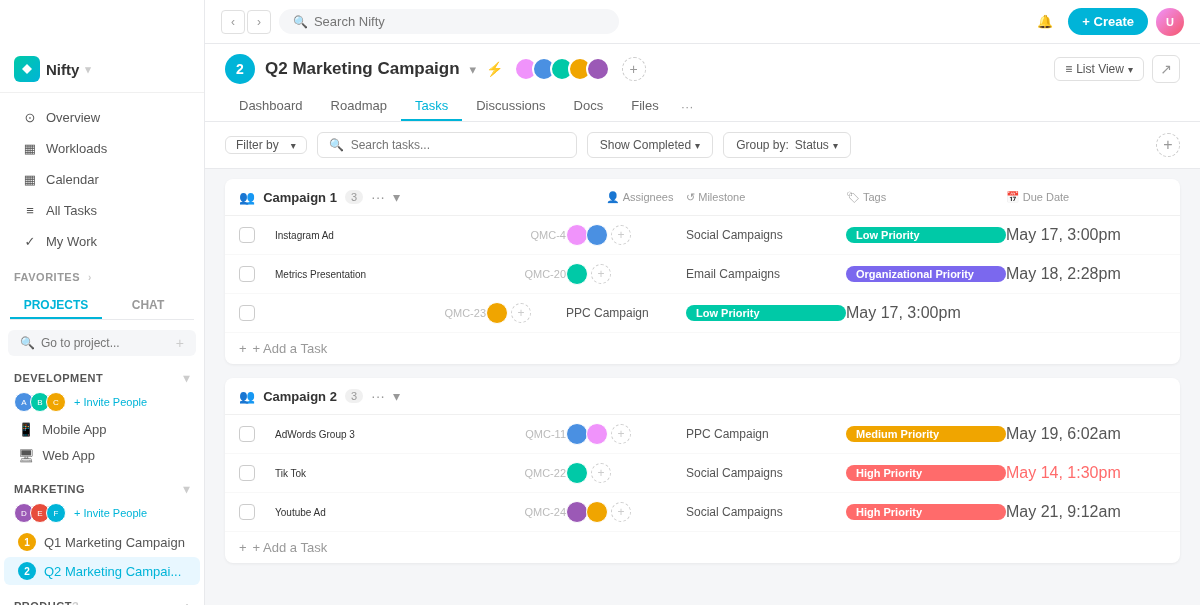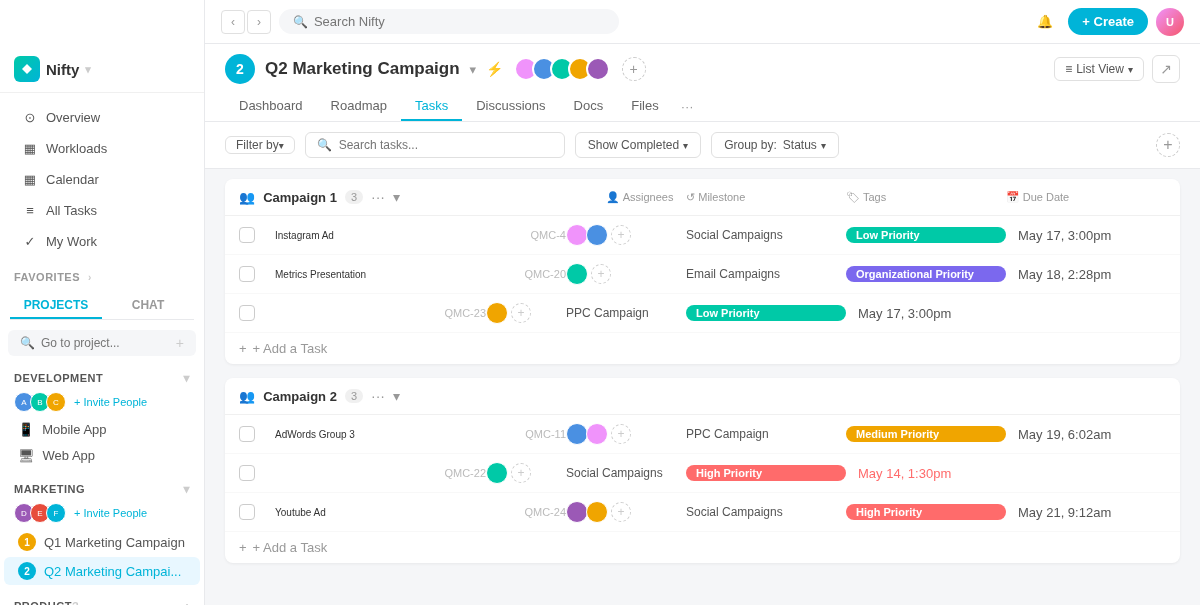--- a/index.html
+++ b/index.html
@@ -59,21 +59,21 @@
     .project-tabs { display: flex; align-items: center; gap: 0; }
     .proj-tab { padding: 6px 14px; font-size: 13px; color: #666; cursor: pointer; border-bottom: 2px solid transparent; }
     .proj-tab.active { color: #00b4d8; border-bottom: 2px solid #00b4d8; font-weight: 500; }
     .proj-tab-more { padding: 6px 8px; color: #999; cursor: pointer; }
     .view-controls { margin-left: auto; display: flex; align-items: center; gap: 8px; }
     .list-view-btn { display: flex; align-items: center; gap: 4px; padding: 4px 10px; border: 1px solid #e0e0e0; border-radius: 6px; font-size: 12px; color: #555; cursor: pointer; background: #fff; }
     .share-btn { width: 28px; height: 28px; border: 1px solid #e0e0e0; border-radius: 6px; display: flex; align-items: center; justify-content: center; color: #999; cursor: pointer; background: #fff; font-size: 14px; }
 
     
     .toolbar { display: flex; align-items: center; gap: 10px; padding: 10px 20px; background: #fff; border-bottom: 1px solid #e8e9ec; }
-    .filter-btn { display: flex; align-items: center; gap: 0; padding: 1px 10px; border: 1px solid #e0e0e0; border-radius: 6px; font-size: 12px; color: #555; cursor: pointer; background: #fff; }
+    .filter-btn { display: flex; align-items: center; gap: 12px; padding: 1px 10px; border: 1px solid #e0e0e0; border-radius: 6px; font-size: 12px; color: #555; cursor: pointer; background: #fff; }
     .search-tasks { display: flex; align-items: center; gap: 6px; padding: 5px 12px; border: 1px solid #e0e0e0; border-radius: 6px; background: #fff; flex: 1; max-width: 260px; }
     .search-tasks input { border: none; outline: none; font-size: 12px; color: #999; width: 100%; }
     .show-completed-btn { display: flex; align-items: center; gap: 4px; padding: 5px 12px; border: 1px solid #e0e0e0; border-radius: 6px; font-size: 12px; color: #555; cursor: pointer; background: #fff; }
     .groupby-btn { display: flex; align-items: center; gap: 4px; padding: 5px 12px; border: 1px solid #e0e0e0; border-radius: 6px; font-size: 12px; color: #555; cursor: pointer; background: #fff; }
     .add-col-btn { margin-left: auto; width: 24px; height: 24px; border-radius: 50%; border: 1px dashed #ccc; display: flex; align-items: center; justify-content: center; color: #999; cursor: pointer; font-size: 16px; }
 
     
     .task-content { flex: 1; overflow-y: auto; padding: 10px 20px; background: #f5f6f8; }
     .campaign-group { background: #fff; border-radius: 8px; margin-bottom: 14px; box-shadow: 0 1px 3px rgba(0,0,0,0.06); }
     .campaign-header { display: flex; align-items: center; gap: 8px; padding: 10px 14px; border-bottom: 1px solid #f0f0f0; }
@@ -89,21 +89,21 @@
     .task-assignees { display: flex; align-items: center; gap: 3px; }
     .task-av { width: 22px; height: 22px; border-radius: 50%; overflow: hidden; border: 1.5px solid #fff; margin-left: -5px; }
     .task-av:first-child { margin-left: 0; }
     .add-assignee { width: 20px; height: 20px; border-radius: 50%; border: 1px dashed #ccc; display: flex; align-items: center; justify-content: center; color: #ccc; font-size: 12px; cursor: pointer; }
     .milestone-text { font-size: 12px; color: #555; }
     .tag-badge { display: inline-block; border-radius: 12px; padding: 2px 10px; font-size: 11px; font-weight: 600; color: #fff; }
     .tag-low { background: #00c9a7; }
     .tag-org { background: #7b68ee; }
     .tag-medium { background: #f0a500; }
     .tag-high { background: #ff6b6b; }
-    .due-date { font-size: 13px; color: #555; padding-left: 12px; }
+    .due-date { font-size: 16px; color: #555; }
     .due-date.overdue { color: #ff6b6b; }
     .add-task-row { display: flex; align-items: center; gap: 6px; padding: 8px 14px; font-size: 13px; color: #999; cursor: pointer; }
 
     
     .av-blue { background: #4a90e2; }
     .av-green { background: #00c9a7; }
     .av-orange { background: #f0a500; }
     .av-purple { background: #9b59b6; }
     .av-red { background: #e74c3c; }
     .av-teal { background: #00b4d8; }
@@ -375,20 +375,21 @@
           <div class="task-av av-pink" style="background:#f093fb;width:22px;height:22px;border-radius:50%;border:1.5px solid #fff;margin-left:-5px;"></div>
           <div class="add-assignee">+</div>
         </div>
         <span class="milestone-text">PPC Campaign</span>
         <span class="tag-badge tag-medium">Medium Priority</span>
         <span class="due-date">May 19, 6:02am</span>
       </div>
 
       <div class="task-row">
         <div class="task-check"></div>
+        <span class="task-name">Tik Tok</span>
         <span class="task-id">QMC-22</span>
         <div class="task-assignees">
           <div class="task-av av-green" style="background:#00c9a7;width:22px;height:22px;border-radius:50%;border:1.5px solid #fff;"></div>
           <div class="add-assignee">+</div>
         </div>
         <span class="milestone-text">Social Campaigns</span>
         <span class="tag-badge tag-high">High Priority</span>
         <span class="due-date overdue">May 14, 1:30pm</span>
       </div>
 

